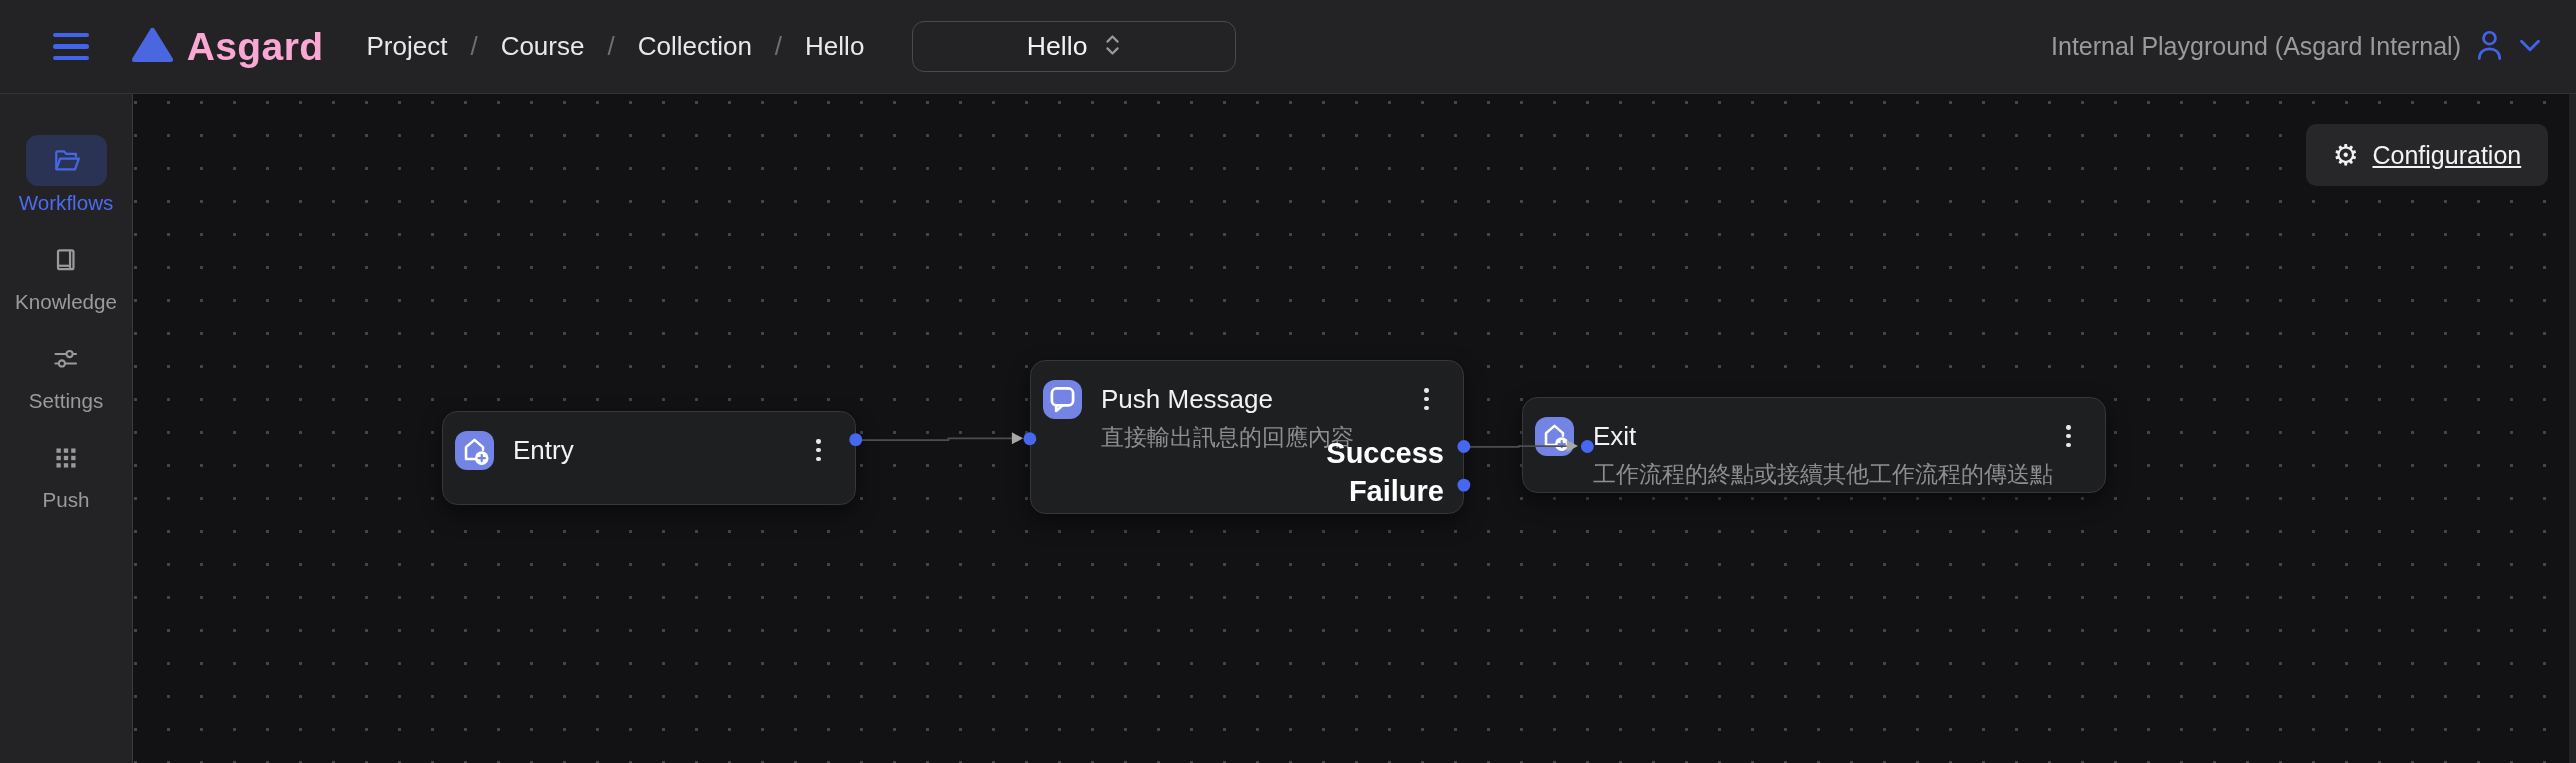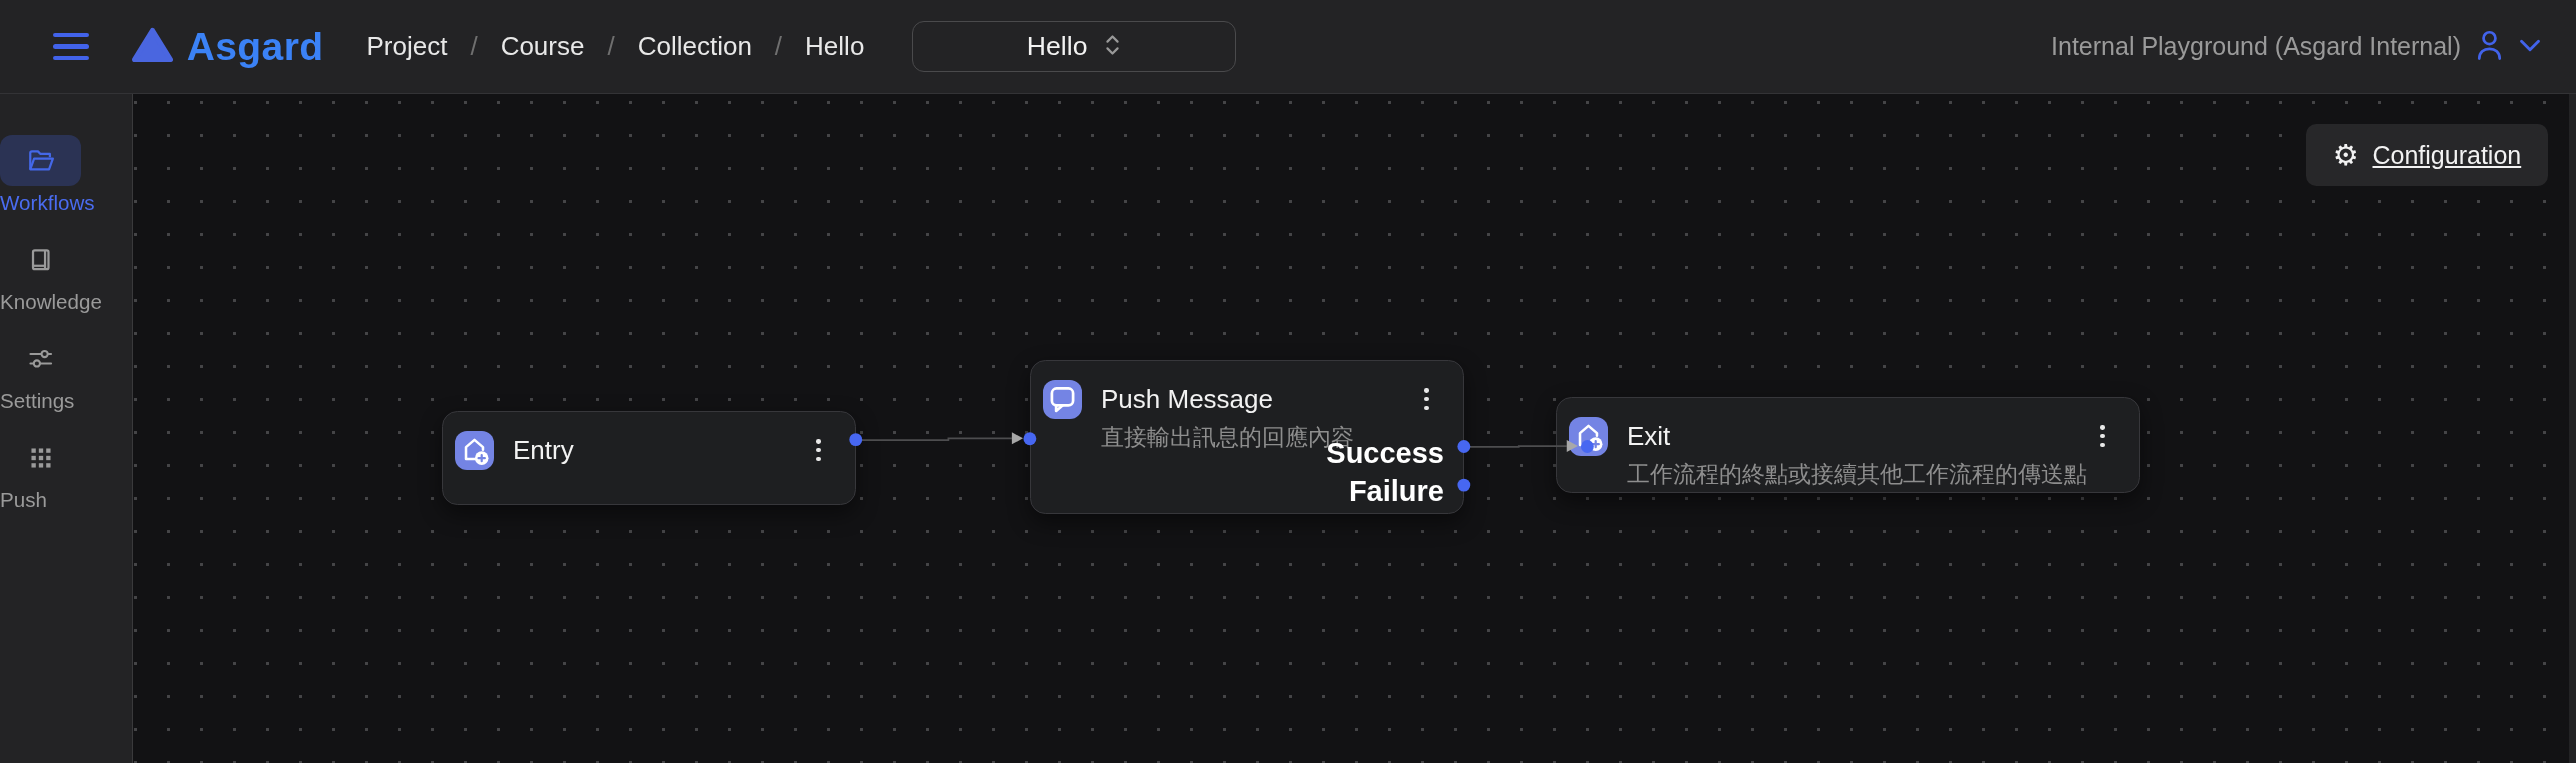--- a/index.html
+++ b/index.html
@@ -7,36 +7,36 @@
               font-family:"Liberation Sans","DejaVu Sans",sans-serif; }
 
   
   .header { position:absolute; left:0; top:0; width:2576px; height:94px;
             background:#232325; border-bottom:0.9px solid #333336;
             display:flex; align-items:center; z-index:20; }
   .hamburger { margin-left:53px; width:36px; height:27.5px; display:flex; flex-direction:column;
                justify-content:space-between; cursor:pointer; background:none; border:none; }
   .hamburger span { display:block; width:36px; height:4.3px; border-radius:2.6px; background:#4263eb; }
   .logo-tri { margin-left:43px; }
-  .logo-text { margin-left:13.7px; font-size:39px; font-weight:700; color:#3b82f6; letter-spacing:0.4px; }
+  .logo-text { margin-left:13.7px; font-size:39px; font-weight:700; color:#f9a8d4; letter-spacing:0.4px; }
   .breadcrumb { margin-left:43px; display:flex; align-items:center; gap:23px; font-size:26px; }
   .crumb { color:#e8e8e8; cursor:pointer; }
   .crumb-sep { color:#6f6f6f; }
   .wf-select { margin-left:48px; width:324px; height:51px; border:0.9px solid #4a4a4c; border-radius:12px;
                background:transparent; display:flex; align-items:center; justify-content:center; gap:15.4px;
                cursor:pointer; }
   .wf-select .val { color:#f2f2f2; font-size:26.6px; }
   .header-right { margin-left:auto; margin-right:34px; display:flex; align-items:center; gap:12px; }
   .workspace { color:#9a9a9a; font-size:25px; }
 
   
   .sidebar { position:absolute; left:0; top:94px; width:133px; height:669px; background:#232325;
              border-right:1.7px solid #3a3a3c; display:flex; flex-direction:column; align-items:center;
              padding-top:41px; gap:19px; z-index:15; }
-  .side-item { display:flex; flex-direction:column; align-items:flex-start; cursor:pointer; width:100%; }
+  .side-item { display:flex; flex-direction:column; align-items:center; cursor:pointer; width:100%; }
   .side-icon-box { width:81px; height:51px; border-radius:12px; display:flex; align-items:center; justify-content:center; }
   .side-item.active .side-icon-box { background:#2b3354; }
   .side-label { margin-top:5.1px; font-size:20.6px; color:#9a9a9a; }
   .side-item.active .side-label { color:#4a6cf0; }
 
   
   .canvas { position:absolute; left:133px; top:94px; width:2443px; height:669px; background:#121214;
             background-image:radial-gradient(circle,#454547 1.4px,transparent 1.9px);
             background-size:33px 33px; background-position:19px 25px; }
   .scroll-strip { position:absolute; right:0; top:0; width:6.9px; height:669px; background:#232325; cursor:pointer; }
@@ -55,21 +55,21 @@
                display:flex; align-items:center; justify-content:center; }
   .node-title { font-size:26px; font-weight:500; color:#f2f2f2; line-height:39px; }
   .node-sub { font-size:23px; color:#8e8e8e; line-height:31px; margin-top:3.4px; }
   .kebab { position:absolute; right:31px; top:24px; background:none; border:none; cursor:pointer;
            display:flex; flex-direction:column; gap:4.3px; padding:3.4px; }
   .kebab span { width:4.3px; height:4.3px; border-radius:50%; background:#e8e8e8; }
   .out-label { position:absolute; right:19px; font-size:29px; font-weight:700; color:#fff; }
 
   #node-entry { left:309px; top:299px; width:414px; height:94px;margin-top:18px; }
   #node-push  { left:897px; top:266px; width:434px; height:154px; }
-  #node-exit  { left:1423px; top:303px; width:584px; height:96px; }
+  #node-exit  { left:1389px; top:303px; width:584px; height:96px; }
   #out-success { top:76px; } #out-failure { top:114px; }
 
   .edges { position:absolute; left:0; top:0; width:2443px; height:669px; pointer-events:none; z-index:8; }
 </style>
 </head>
 <body>
 
 <div class="header">
   <button class="hamburger">
     <span></span>

